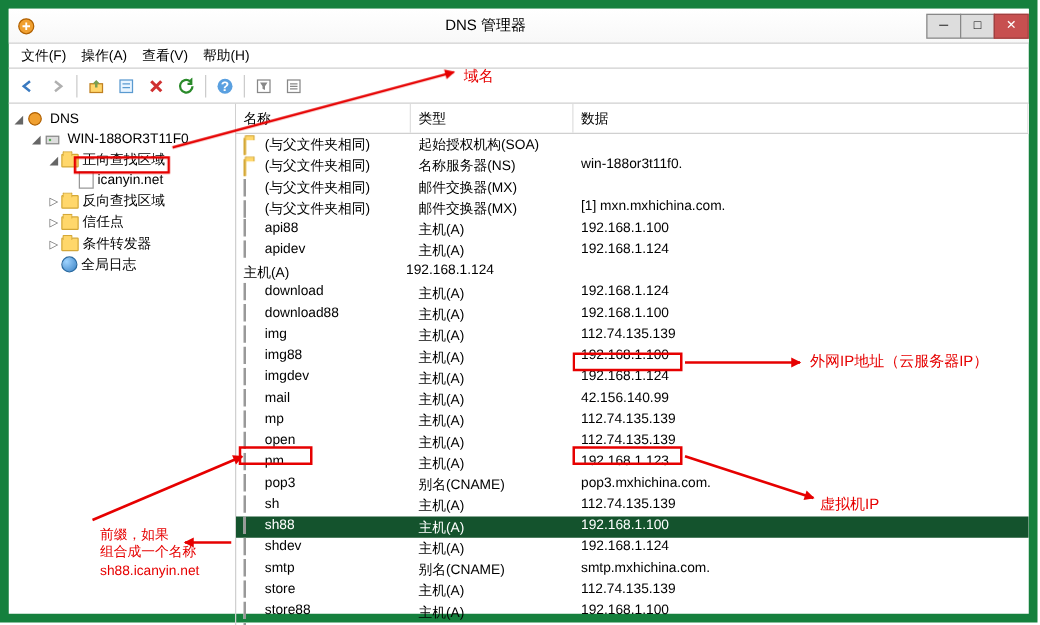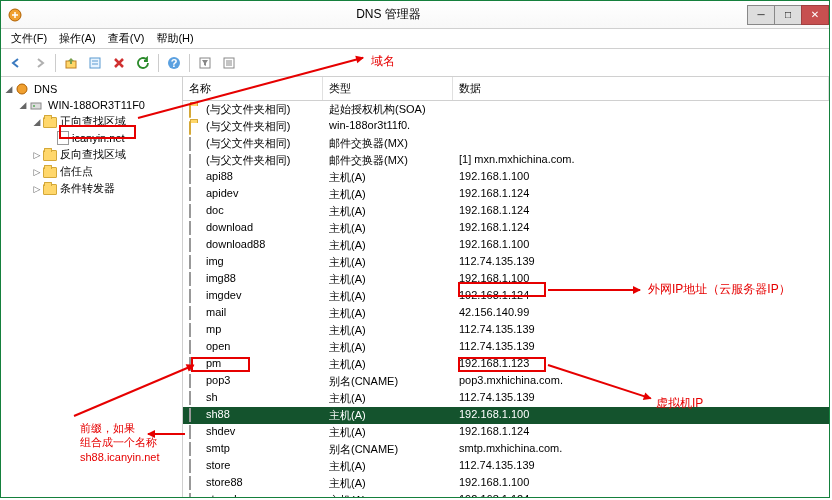--- a/index.html
+++ b/index.html
@@ -1,17 +1,17 @@
 <!DOCTYPE html>
 <html><head>
 <meta charset="utf-8">
 <style>
 *{box-sizing:border-box;margin:0;padding:0;font-family:"Microsoft YaHei",SimSun,sans-serif;font-size:11px}
 body{background:#fff;width:832px;height:500px;overflow:hidden;position:relative}
-.window{border:1px solid #15803d;width:830px;height:498px;position:relative}
+.window{border:7px solid #15803d;width:830px;height:498px;position:relative}
 .titlebar{height:28px;background:linear-gradient(#fff,#f8f8f8);display:flex;align-items:center;border-bottom:1px solid #d0d0d0}
 .app-icon{width:16px;height:16px;margin:0 6px;display:inline-block}
 .app-icon svg{width:16px;height:16px}
 .title-text{flex:1;text-align:center;font-size:12px}
 .win-btns{display:flex}
 .win-btn{width:28px;height:20px;text-align:center;line-height:18px;border:1px solid #888;background:#ddd;margin-left:-1px;font-size:10px;cursor:pointer}
 .win-close{background:#c75050;color:#fff;border-color:#a04040}
 .menubar{height:20px;display:flex;align-items:flex-start;padding:0 4px;border-bottom:1px solid #d0d0d0}
 .menu-item{padding:2px 6px;cursor:pointer}
 .toolbar{height:28px;display:flex;align-items:center;padding:0 4px;border-bottom:1px solid #d0d0d0;gap:2px}
@@ -164,35 +164,41 @@
       <div class="tree-item ind2">
           <span class="exp">▷</span>
           <span class="ticon folder"></span>
           <span>信任点</span>
         </div>
       <div class="tree-item ind2">
           <span class="exp">▷</span>
           <span class="ticon folder"></span>
           <span>条件转发器</span>
         </div>
+      <div class="tree-item ind2">
+          <span class="exp"></span>
+          <span class="ticon globe"></span>
+          <span>全局日志</span>
+        </div>
     </div>
 
     <div class="list">
       <div class="lhdr">
         <div class="c1">名称</div>
         <div class="c2">类型</div>
         <div class="c3">数据</div>
       </div>
       <div id="rows">
           <div class="lrow">
             <div class="c1"><span class="ricon"><span class="folder"></span></span><span>(与父文件夹相同)</span></div>
             <div class="c2">起始授权机构(SOA)</div>
           </div>
           <div class="lrow">
             <div class="c1"><span class="ricon"><span class="folder"></span></span><span>(与父文件夹相同)</span></div>
+            <div class="c2">名称服务器(NS)</div>
             <div class="c3">win-188or3t11f0.</div>
           </div>
           <div class="lrow">
             <div class="c1"><span class="ricon"><span class="page"></span></span><span>(与父文件夹相同)</span></div>
             <div class="c2">邮件交换器(MX)</div>
           </div>
           <div class="lrow">
             <div class="c1"><span class="ricon"><span class="page"></span></span><span>(与父文件夹相同)</span></div>
             <div class="c2">邮件交换器(MX)</div>
             <div class="c3">[1] mxn.mxhichina.com.</div>
@@ -201,21 +207,20 @@
             <div class="c1"><span class="ricon"><span class="page"></span></span><span>api88</span></div>
             <div class="c2">主机(A)</div>
             <div class="c3">192.168.1.100</div>
           </div>
           <div class="lrow">
             <div class="c1"><span class="ricon"><span class="page"></span></span><span>apidev</span></div>
             <div class="c2">主机(A)</div>
             <div class="c3">192.168.1.124</div>
           </div>
           <div class="lrow">
-            <div class="c1"><span class="ricon"><span class="page"></span></span><span>doc</span></div>
             <div class="c2">主机(A)</div>
             <div class="c3">192.168.1.124</div>
           </div>
           <div class="lrow">
             <div class="c1"><span class="ricon"><span class="page"></span></span><span>download</span></div>
             <div class="c2">主机(A)</div>
             <div class="c3">192.168.1.124</div>
           </div>
           <div class="lrow">
             <div class="c1"><span class="ricon"><span class="page"></span></span><span>download88</span></div>

